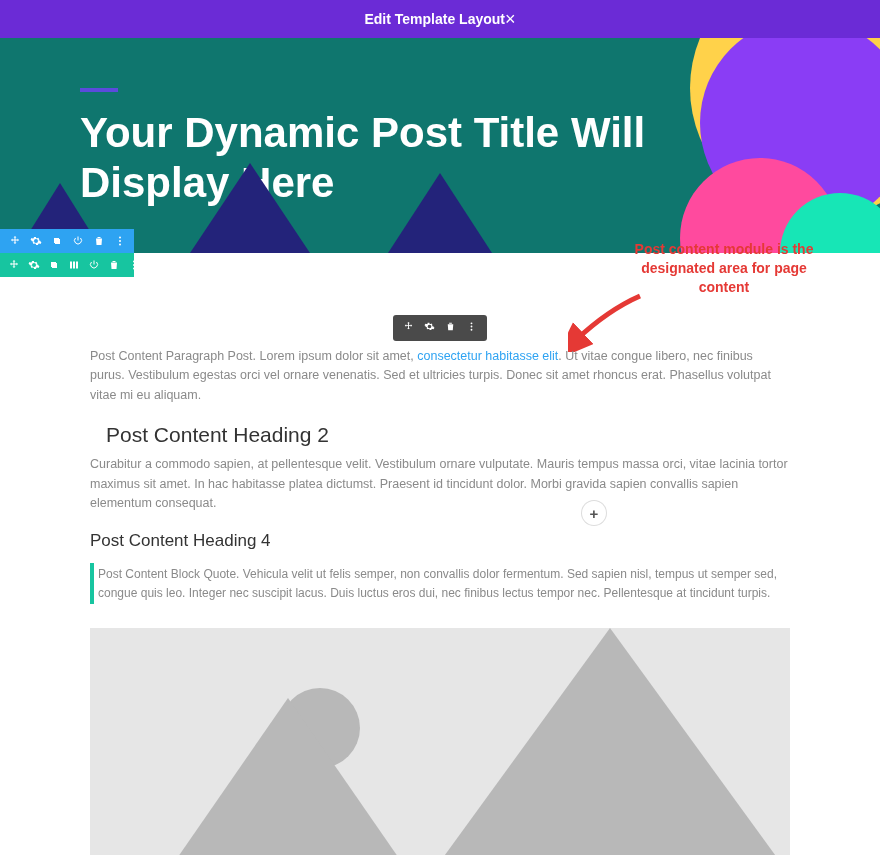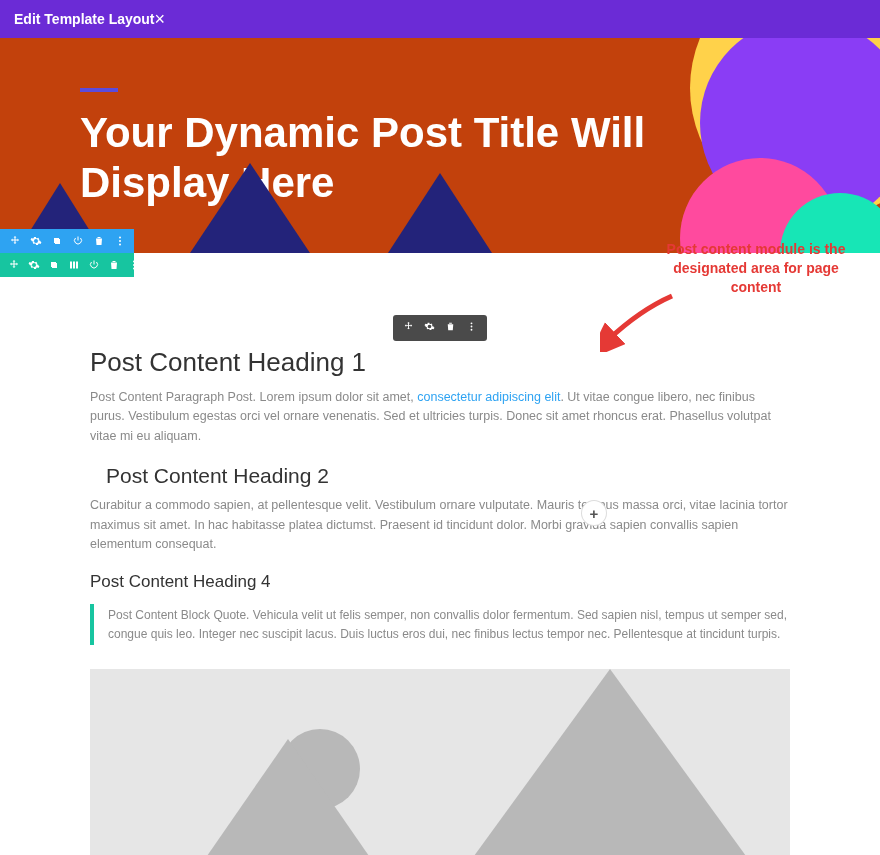--- a/index.html
+++ b/index.html
@@ -10,29 +10,29 @@
     height: 855px;
     overflow: hidden;
     position: relative;
   }
   .topbar {
     height: 38px;
     background: #6b2bd6;
     color: #fff;
     display: flex;
     align-items: center;
-    justify-content: flex-start;
+    justify-content: center;
     padding: 0 14px;
     font-size: 14px;
     font-weight: 600;
   }
   .close-x { font-size: 18px; font-weight: 300; cursor: pointer; }
   .hero {
     height: 215px;
-    background: #c2410c;
+    background: #0f766e;
     position: relative;
     overflow: hidden;
     padding: 50px 80px 0 80px;
   }
   .hero-rule {
     width: 38px;
     height: 4px;
     background: #5b4bdc;
     margin-bottom: 16px;
   }
@@ -139,21 +139,21 @@
     cursor:pointer;
   }
   .content { padding-top:46px; }
   .h1 { font-size:26px; font-weight:500; color:#333; margin-bottom:10px; }
   .h2 { font-size:21px; font-weight:500; color:#333; margin:18px 16px 8px; }
   .h3 { font-size:17px; font-weight:500; color:#333; margin:18px 0 12px; }
   .p  { font-size:12.5px; color:#8a8a8a; line-height:1.55; }
   .link { color:#2ea3f2; }
   .blockquote {
     border-left:4px solid #17c5a0;
-    padding:2px 0 2px 14px;
+    padding:2px 0 2px 4px;
     margin-top:6px;
   }
   .blockquote .p { font-size:12px; }
   .placeholder {
     margin-top:24px;
     width:100%;
     height:320px;
     background:#e6e6e6;
     position:relative;
     overflow:hidden;
@@ -173,21 +173,21 @@
   .ph-mtn2 {
     position:absolute; left:280px; bottom:-10px;
     width:0;height:0;
     border-left:240px solid transparent;
     border-right:240px solid transparent;
     border-bottom:330px solid #b8b8b8;
   }
   
   .annotation {
     position:absolute;
-    right:24px;
+    right:56px;
     top:240px;
     width:200px;
     pointer-events:none;
   }
   .annotation-text {
     color:#e53935;
     font-size:14px;
     font-weight:700;
     text-align:center;
     line-height:1.35;
@@ -323,23 +323,22 @@
     <span class="icon"><svg viewBox="0 0 24 24">
           <circle cx="12" cy="5" r="2"></circle>
           <circle cx="12" cy="12" r="2"></circle>
           <circle cx="12" cy="19" r="2"></circle>
         </svg></span>
   </div>
 
   <div class="hover-plus">+</div>
 
   <div class="content">
-    <div class="h1">Post Content Heading 1</div>
     <p class="p">
-      <span>Post Content Paragraph Post. Lorem ipsum dolor sit amet, </span><span class="link">consectetur adipiscing elit</span><span>. Ut vitae congue libero, nec finibus purus. Vestibulum egestas orci vel ornare venenatis. Sed et ultricies turpis. Donec sit amet rhoncus erat. Phasellus volutpat vitae mi eu aliquam.</span>
+      <span>Post Content Paragraph Post. Lorem ipsum dolor sit amet, </span><span class="link">consectetur habitasse elit</span><span>. Ut vitae congue libero, nec finibus purus. Vestibulum egestas orci vel ornare venenatis. Sed et ultricies turpis. Donec sit amet rhoncus erat. Phasellus volutpat vitae mi eu aliquam.</span>
     </p>
     <div class="h2">Post Content Heading 2</div>
     <p class="p">Curabitur a commodo sapien, at pellentesque velit. Vestibulum ornare vulputate. Mauris tempus massa orci, vitae lacinia tortor maximus sit amet. In hac habitasse platea dictumst. Praesent id tincidunt dolor. Morbi gravida sapien convallis sapien elementum consequat.</p>
     <div class="h3">Post Content Heading 4</div>
     <div class="blockquote">
       <p class="p">Post Content Block Quote. Vehicula velit ut felis semper, non convallis dolor fermentum. Sed sapien nisl, tempus ut semper sed, congue quis leo. Integer nec suscipit lacus. Duis luctus eros dui, nec finibus lectus tempor nec. Pellentesque at tincidunt turpis.</p>
     </div>
     <div class="placeholder">
       <div class="ph-sun"></div>
       <div class="ph-mtn1"></div>

